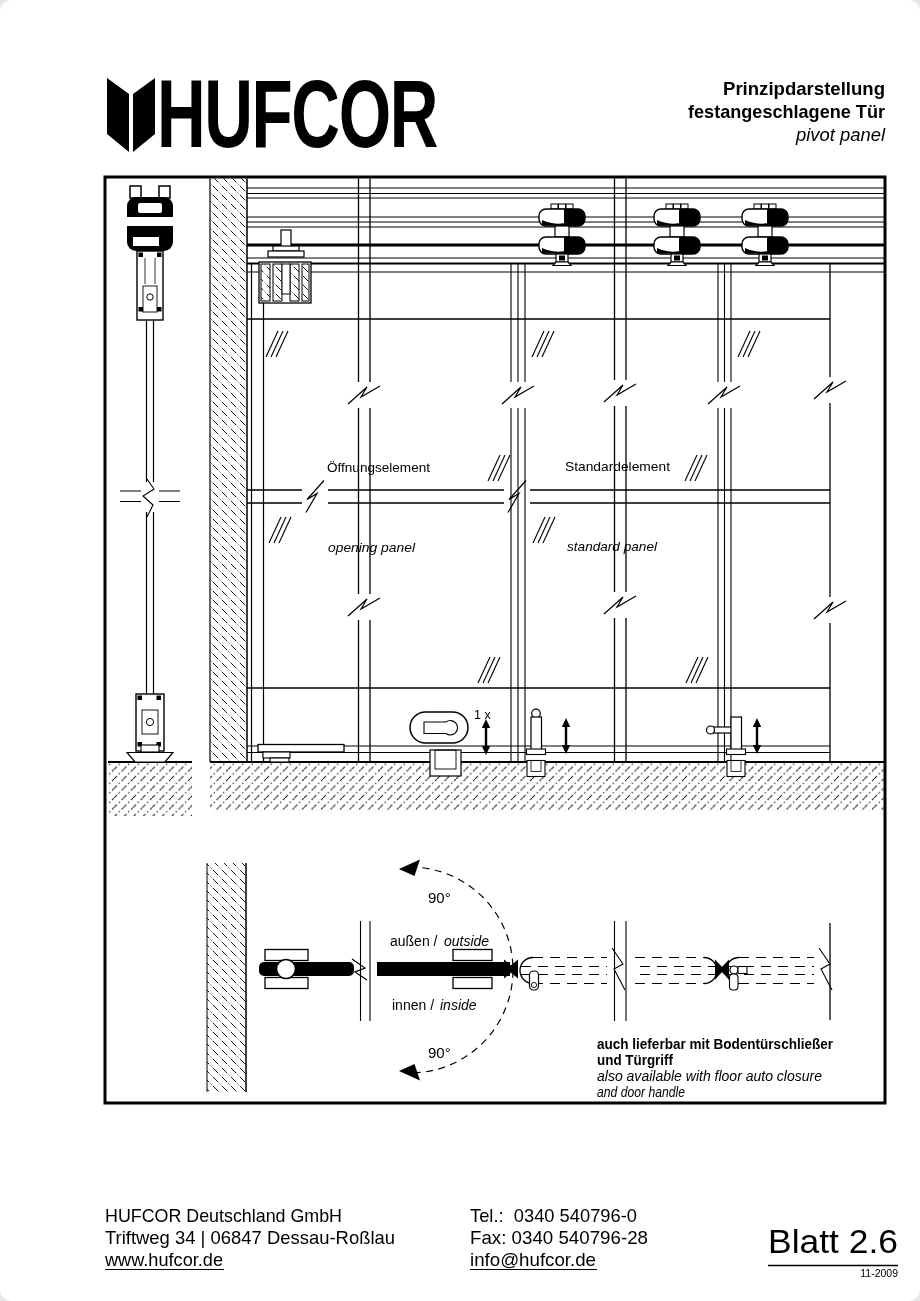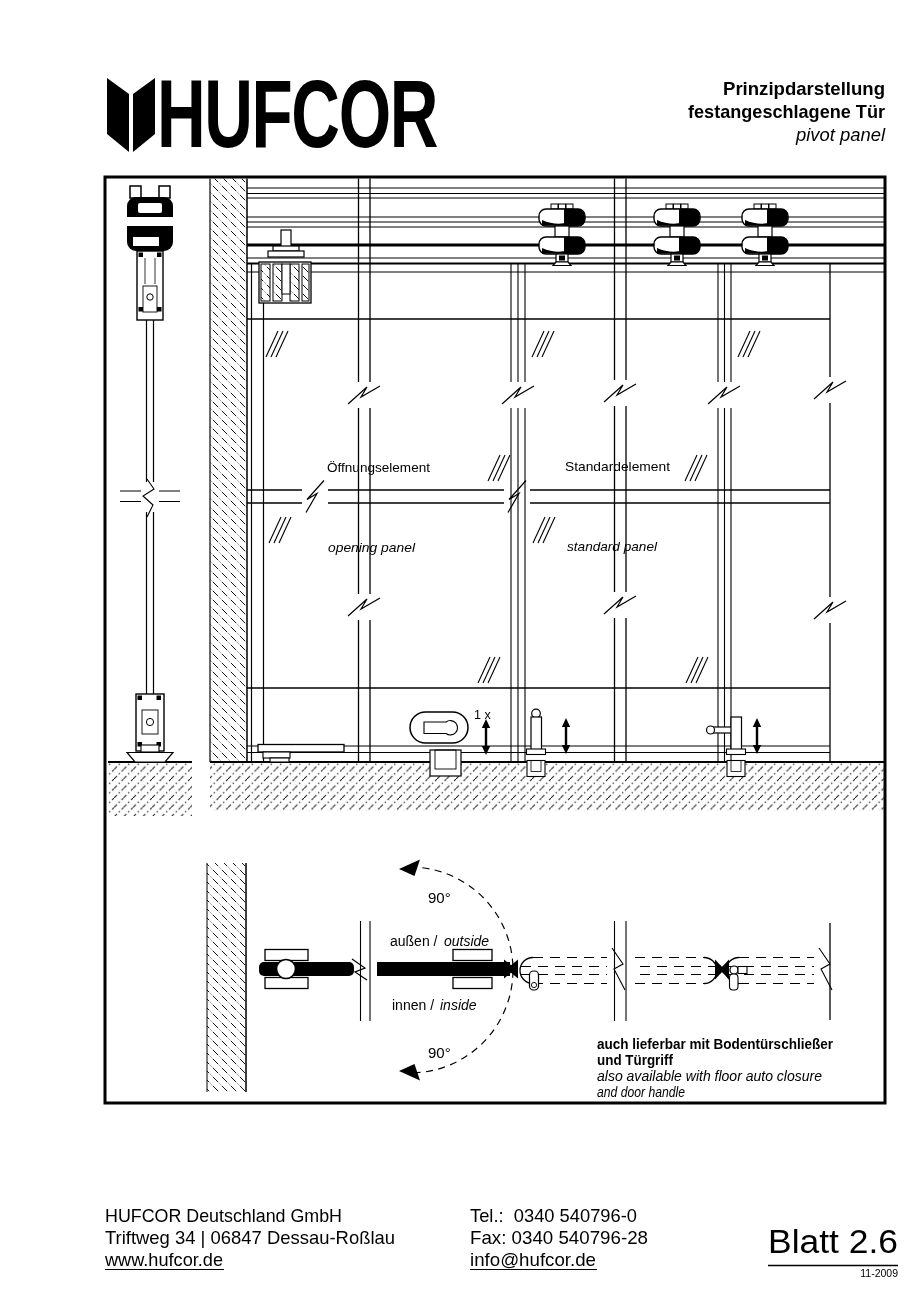--- a/index.html
+++ b/index.html
@@ -1,17 +1,17 @@
 <!DOCTYPE html>
 <html><head>
 <meta charset="utf-8">
 <style>
   html,body{margin:0;padding:0;background:#e8e8e8;}
   #page{position:relative;width:920px;height:1301px;background:#fff;margin:0 auto;
-        font-family:"Liberation Sans", sans-serif;}
+        font-family:"Liberation Sans", sans-serif;border-radius:12px;}
   svg{display:block}
   svg text{font-family:"Liberation Sans", sans-serif;fill:#000;}
   .b{font-weight:bold}
   .i{font-style:italic}
   .pre{white-space:pre}
 </style>
 </head>
 <body>
 
 <div id="page">

